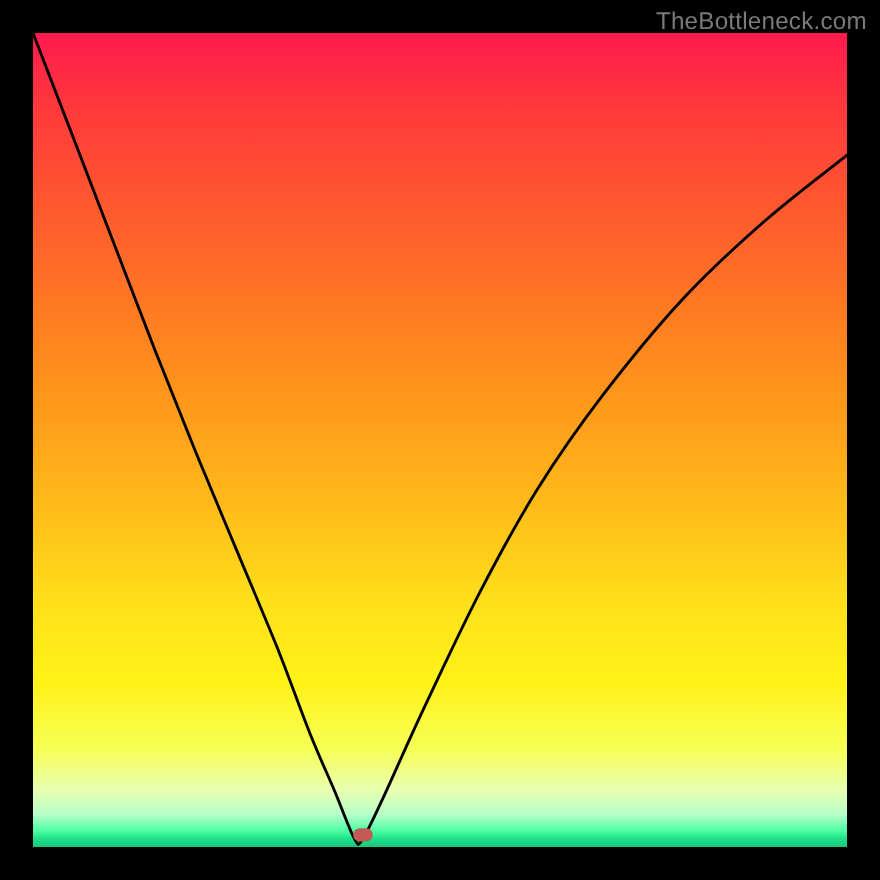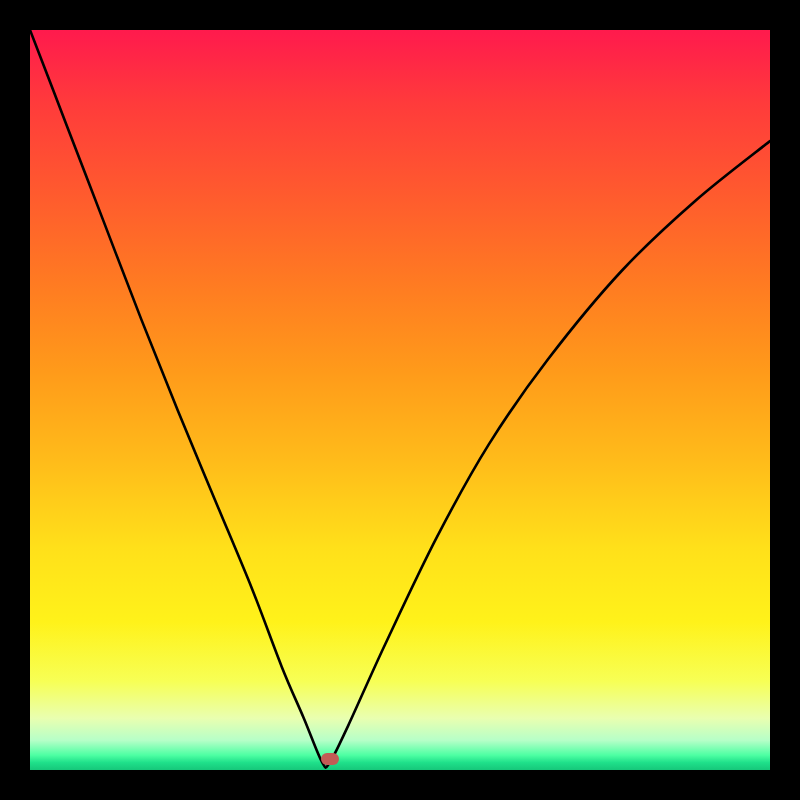--- a/index.html
+++ b/index.html
@@ -67,20 +67,21 @@
     font-size: 22px;
     font-weight: 500;
     letter-spacing: 0.2px;
   }
 </style>
 </head>
 <body>
 
 <div class="frame">
 
+  <div class="watermark">TheBottleneck.com</div>
 
   <div class="plot-area">
     <div class="gradient"></div>
     <svg class="curve" viewBox="0 0 740 740" preserveAspectRatio="none">
       <path id="curve-path" d="M 0.0 0.0 C 6.2 16.0, 24.7 64.1, 37.0 96.2 C 49.3 128.3, 61.7 160.3, 74.0 192.4 C 86.3 224.5, 98.7 257.2, 111.0 288.6 C 123.3 320.1, 135.7 350.9, 148.0 381.1 C 160.3 411.3, 172.7 440.3, 185.0 469.9 C 197.3 499.5, 210.9 531.0, 222.0 558.7 C 233.1 586.5, 243.0 614.8, 251.6 636.4 C 260.2 658.0, 267.0 672.2, 273.8 688.2 C 280.6 704.2, 288.0 725.2, 292.3 732.6 C 296.6 740.0, 295.4 738.8, 299.7 732.6 C 304.0 726.4, 308.9 715.3, 318.2 695.6 C 327.4 675.9, 340.4 645.6, 355.2 614.2 C 370.0 582.8, 389.7 540.2, 407.0 506.9 C 424.3 473.6, 440.3 444.0, 458.8 414.4 C 477.3 384.8, 495.8 358.3, 518.0 329.3 C 540.2 300.3, 567.3 267.0, 592.0 240.5 C 616.7 214.0, 641.3 191.8, 666.0 170.2 C 690.7 148.6, 727.7 120.9, 740.0 111.0" fill="none" stroke="#000" stroke-width="2.6" stroke-linejoin="round" stroke-linecap="round"></path>
     </svg>
     <div class="marker" id="min-marker" style="left: 299.7px; top: 728.9px; background: rgb(194, 91, 85);"></div>
   </div>
 
 </div>

